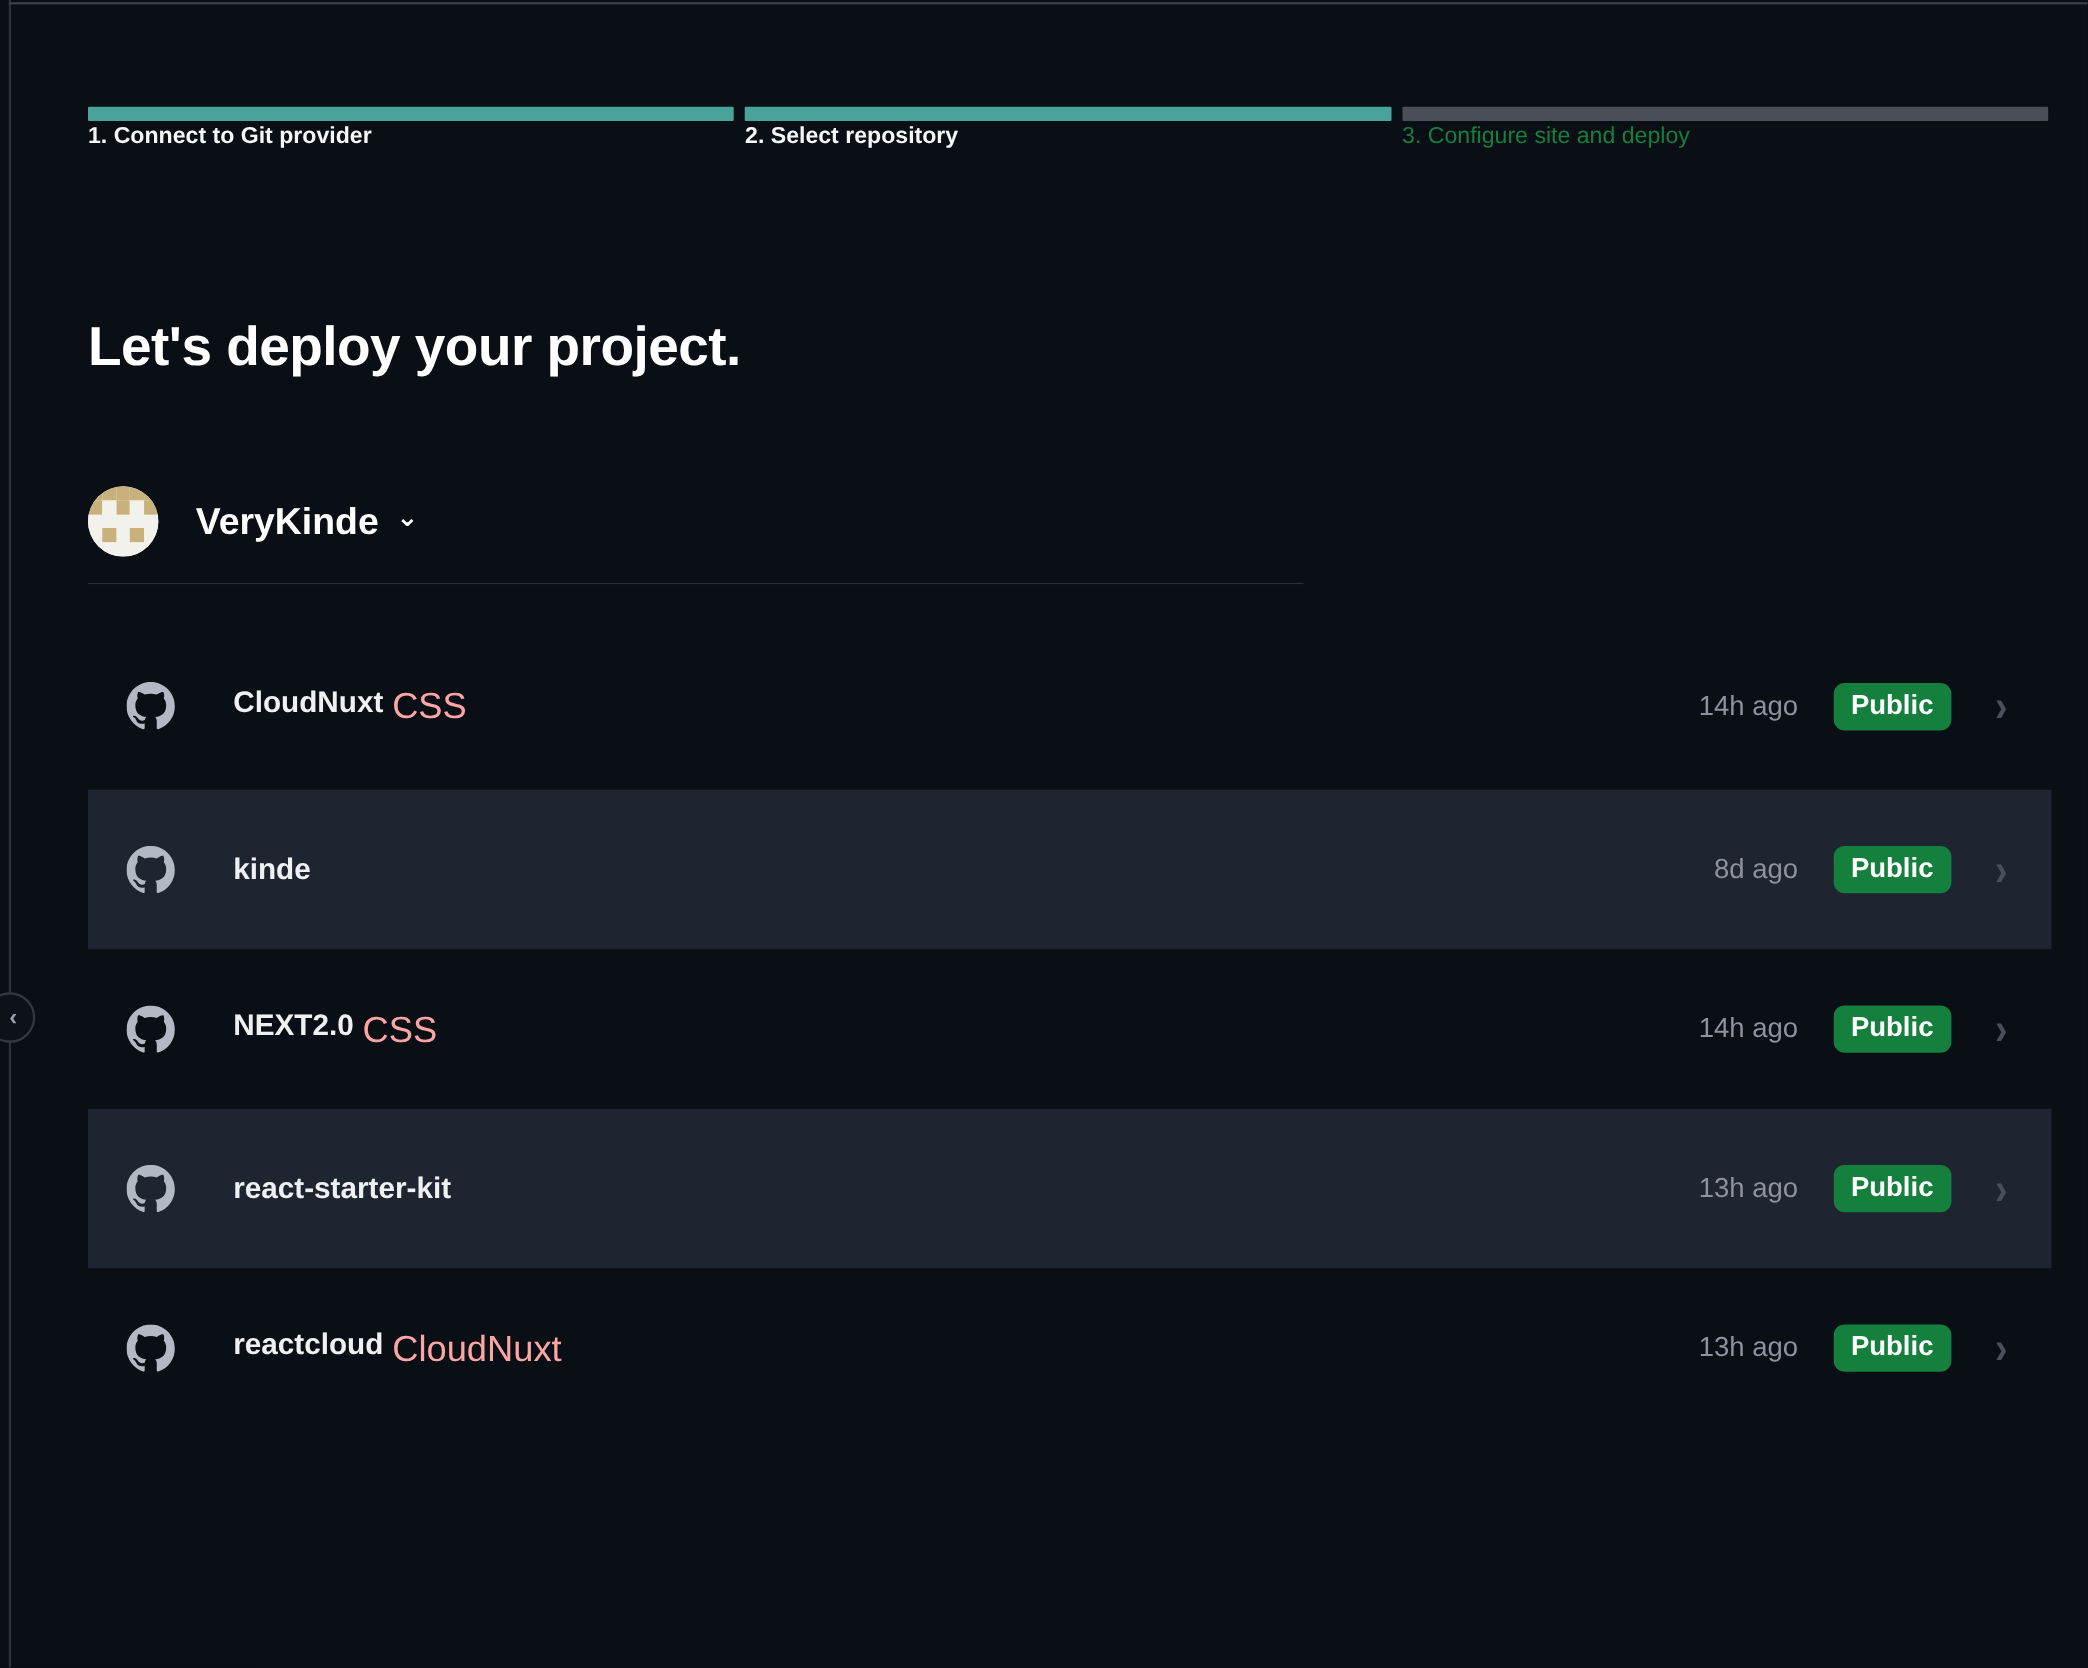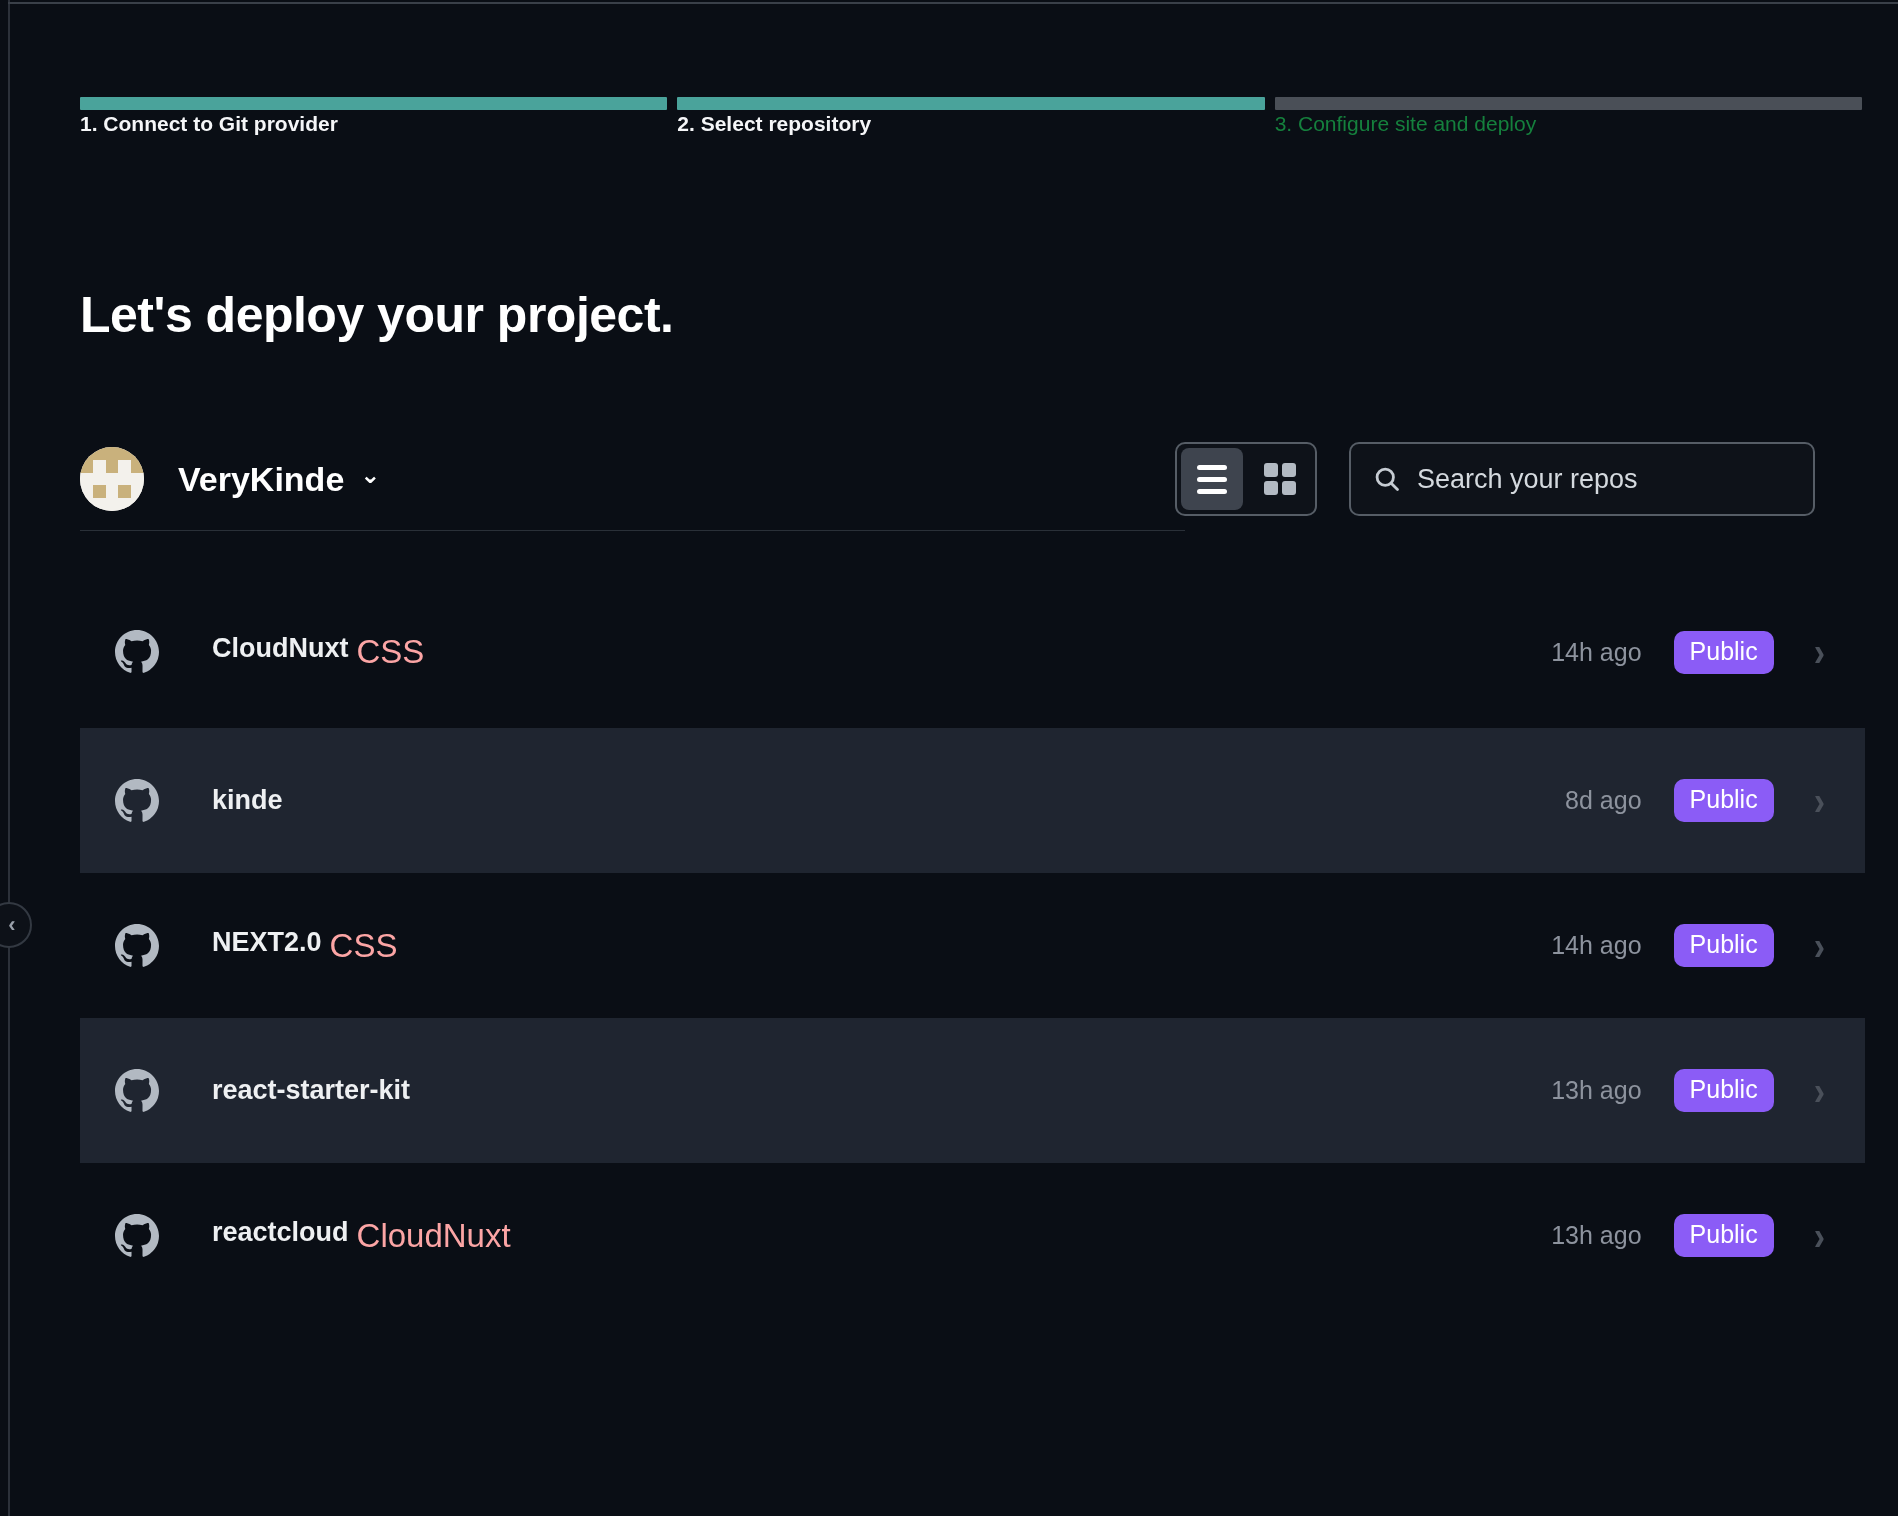--- a/index.html
+++ b/index.html
@@ -113,22 +113,22 @@
   }
   .repo-row:first-child { height: 152px; }
   .repo-row.highlighted { background: #1f2530; }
   .repo-gh { flex: 0 0 44px; margin-right: 53px; display: flex; align-items: center; }
   .repo-text { display: flex; flex-direction: row; gap: 8px; }
   .repo-name { font-size: 27px; font-weight: bold; color: #eef0f2; }
   .repo-lang { font-size: 33px; color: #fca5a5; }
   .repo-right { margin-left: auto; display: flex; align-items: center; }
   .repo-updated { font-size: 25px; color: #8d939e; }
   .repo-badge {
-    margin-left: 32px; background: #8b5cf6; color: #ffffff;
-    font-size: 25px; font-weight: normal; padding: 6px 16px 8px; border-radius: 10px;
+    margin-left: 32px; background: #15803d; color: #ffffff;
+    font-size: 25px; font-weight: bold; padding: 6px 16px 8px; border-radius: 10px;
   }
   .repo-chevron {
     margin-left: 40px; color: #4a505a; font-size: 34px; font-weight: bold;
     line-height: 1; transform: scaleY(1.2);
   }
 </style>
 </head>
 <body>
 
 <div class="viewport">
@@ -183,47 +183,20 @@
           <span class="c0"></span>
           <span class="c0"></span>
           <span class="c0"></span>
           <span class="c0"></span>
           <span class="c0"></span>
         </div>
       <span class="account-name">VeryKinde</span>
       <span class="account-caret">⌄</span>
       <div class="account-divider"></div>
 
-      <div class="toolbar">
-        <div class="view-toggle">
-          <div class="view-btn active">
-            <span class="list-icon">
-                <span></span>
-                <span></span>
-                <span></span>
-              </span>
-          </div>
-          <div class="view-btn">
-            <span class="grid-icon">
-                <span></span>
-                <span></span>
-                <span></span>
-                <span></span>
-              </span>
-          </div>
-        </div>
-
-        <div class="search-box">
-          <svg width="28" height="28" viewBox="0 0 24 24">
-            <circle cx="10.5" cy="10.5" r="7" fill="none" stroke="#c6ccd3" stroke-width="2.4"></circle>
-            <line x1="15.8" y1="15.8" x2="21" y2="21" stroke="#c6ccd3" stroke-width="2.4" stroke-linecap="round"></line>
-          </svg>
-          <input class="search-input" type="text" placeholder="Search your repos" style="">
-        </div>
-      </div>
     </div>
 
     <div class="repo-list" id="repo-list">
   <div class="repo-row">
     <span class="repo-gh">
       <svg width="44" height="44" viewBox="0 0 16 16" fill="#b2b9c2">
         <path d="M8 0C3.58 0 0 3.58 0 8c0 3.54 2.29 6.53 5.47 7.59.4.07.55-.17.55-.38
         0-.19-.01-.82-.01-1.49-2.01.37-2.53-.49-2.69-.94-.09-.23-.48-.94-.82-1.13-.28-.15-.68-.52-.01-.53.63-.01
         1.08.58 1.23.82.72 1.21 1.87.87 2.33.66.07-.52.28-.87.51-1.07-1.78-.2-3.64-.89-3.64-3.95
         0-.87.31-1.59.82-2.15-.08-.2-.36-1.02.08-2.12 0 0 .67-.21 2.2.82.64-.18 1.32-.27 2-.27.68 0

